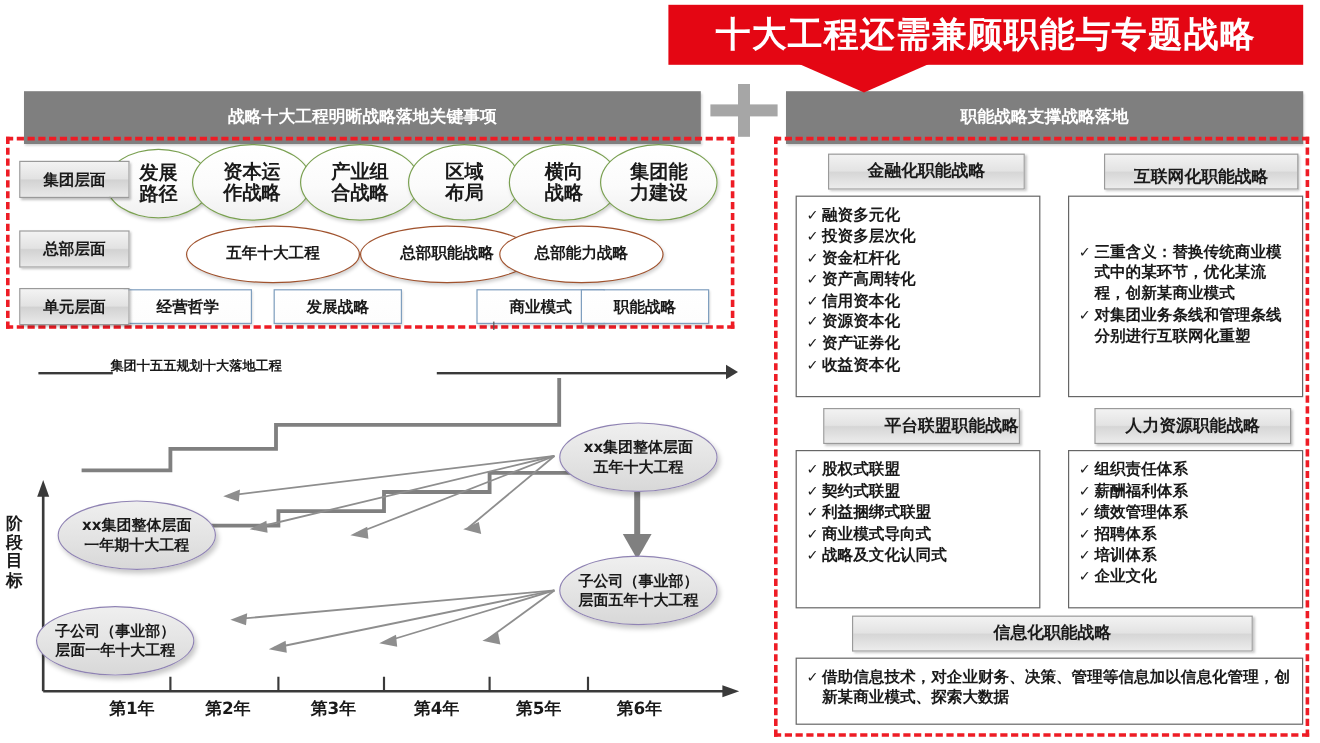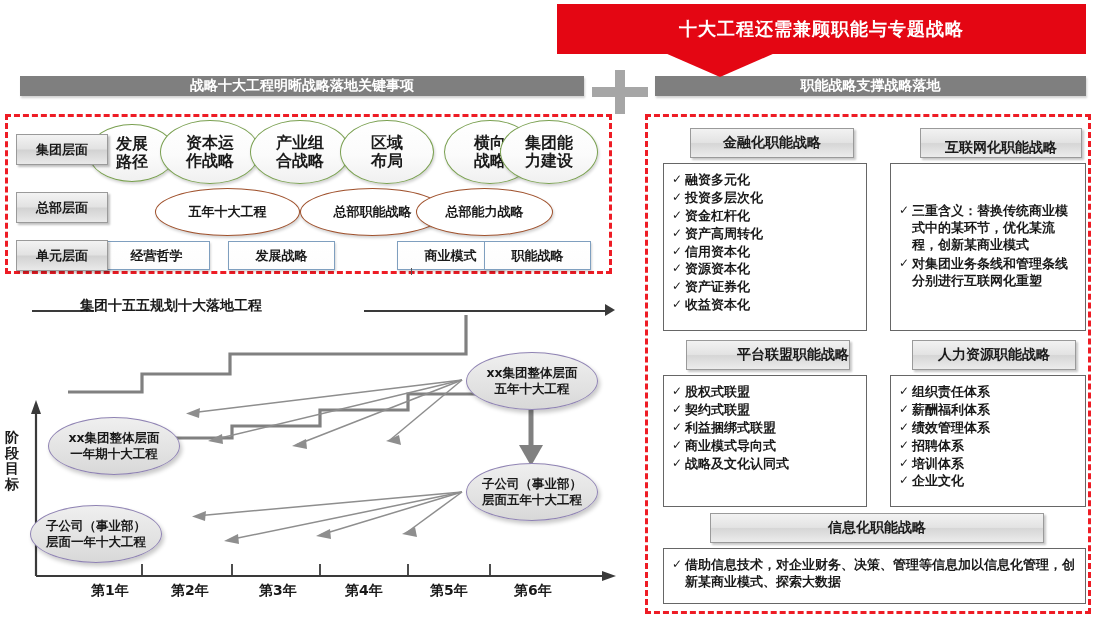--- a/index.html
+++ b/index.html
@@ -11,33 +11,33 @@
   .abs{position:absolute;}
 
   
   #red-banner{
     left:557px;top:4px;width:529px;height:50px;
     background:#e40613;
     display:flex;align-items:center;justify-content:center;
     z-index:6;
   }
   #red-banner .txt{
-    color:#ffffff;font-size:18px;font-weight:bold;letter-spacing:1px;
+    color:#ffffff;font-size:29px;font-weight:bold;letter-spacing:1px;
     white-space:nowrap;
   }
   #red-banner-tail{
     left:665px;top:53px;width:0;height:0;z-index:6;
     border-left:55px solid transparent;
     border-right:55px solid transparent;
     border-top:24px solid #e40613;
   }
 
   
   .hdr{
-    background:#7f7f7f;height:20px;
+    background:#7f7f7f;height:44px;
     display:flex;align-items:center;justify-content:center;
     box-shadow:1px 2px 2px rgba(0,0,0,.18);
     font-family:Liberation Serif, serif;
   }
   .hdr .txt{color:#ffffff;font-size:14px;font-weight:bold;white-space:nowrap;}
   #hdr-left{left:20px;top:76px;width:564px;}
   #hdr-right{left:655px;top:76px;width:431px;}
   #plus-sign{left:592px;top:76px;width:56px;height:30px;z-index:5;}
   #plus-sign .bar-h{position:absolute;left:0;top:11px;width:56px;height:10px;background:#a6a6a6;}
   #plus-sign .bar-v{position:absolute;left:23px;top:-6px;width:10px;height:44px;background:#a6a6a6;}
@@ -68,21 +68,21 @@
     display:flex;align-items:center;justify-content:center;text-align:center;
     font-size:16px;font-weight:bold;line-height:1.12;color:#1a1a1a;
     box-shadow:1px 2px 3px rgba(0,0,0,.18);
   }
   .ell.green{border:1.4px solid #7aa051;}
   .ell.brown{border:1.6px solid #a0522d;background:#ffffff;font-size:13px;}
   #g0{left:88px;top:124px;width:86px;height:56px;}
   #g1{left:160px;top:120px;width:98px;height:62px;}
   #g2{left:250px;top:120px;width:98px;height:62px;}
   #g3{left:340px;top:120px;width:92px;height:62px;}
-  #g4{left:444px;top:120px;width:90px;height:62px;}
+  #g4{left:424px;top:120px;width:90px;height:62px;}
   #g5{left:500px;top:120px;width:96px;height:62px;}
 
   
   #h0{left:155px;top:188px;width:143px;height:46px;}
   #h1{left:300px;top:188px;width:143px;height:46px;}
   #h2{left:416px;top:188px;width:135px;height:46px;}
 
   
   .unit-box{
     height:27px;
@@ -93,21 +93,21 @@
     box-shadow:1px 1.5px 2px rgba(0,0,0,.16);
   }
   #u0{left:103px;top:241px;width:105px;}
   #u1{left:228px;top:241px;width:105px;}
   #u2{left:358px;top:241px;width:105px;margin-left:39px;}
   #u3{left:484px;top:241px;width:105px;}
   #u-tick{left:411px;top:268px;width:1px;height:7px;background:#555;}
 
   
   #tl-line-left{left:32px;top:310px;width:62px;height:2px;background:#3a3a3a;}
-  #tl-caption{left:80px;top:297px;font-size:14px;font-weight:bold;white-space:nowrap;}
+  #tl-caption{left:92px;top:297px;font-size:11px;font-weight:bold;white-space:nowrap;}
   #tl-line-right{left:364px;top:310px;width:243px;height:2px;background:#3a3a3a;}
   #tl-arrow{left:605px;top:304px;width:0;height:0;
     border-top:6px solid transparent;border-bottom:6px solid transparent;
     border-left:10px solid #3a3a3a;}
 
   
   #chart-svg{left:0;top:290px;}
 
   
   .chart-ell{

